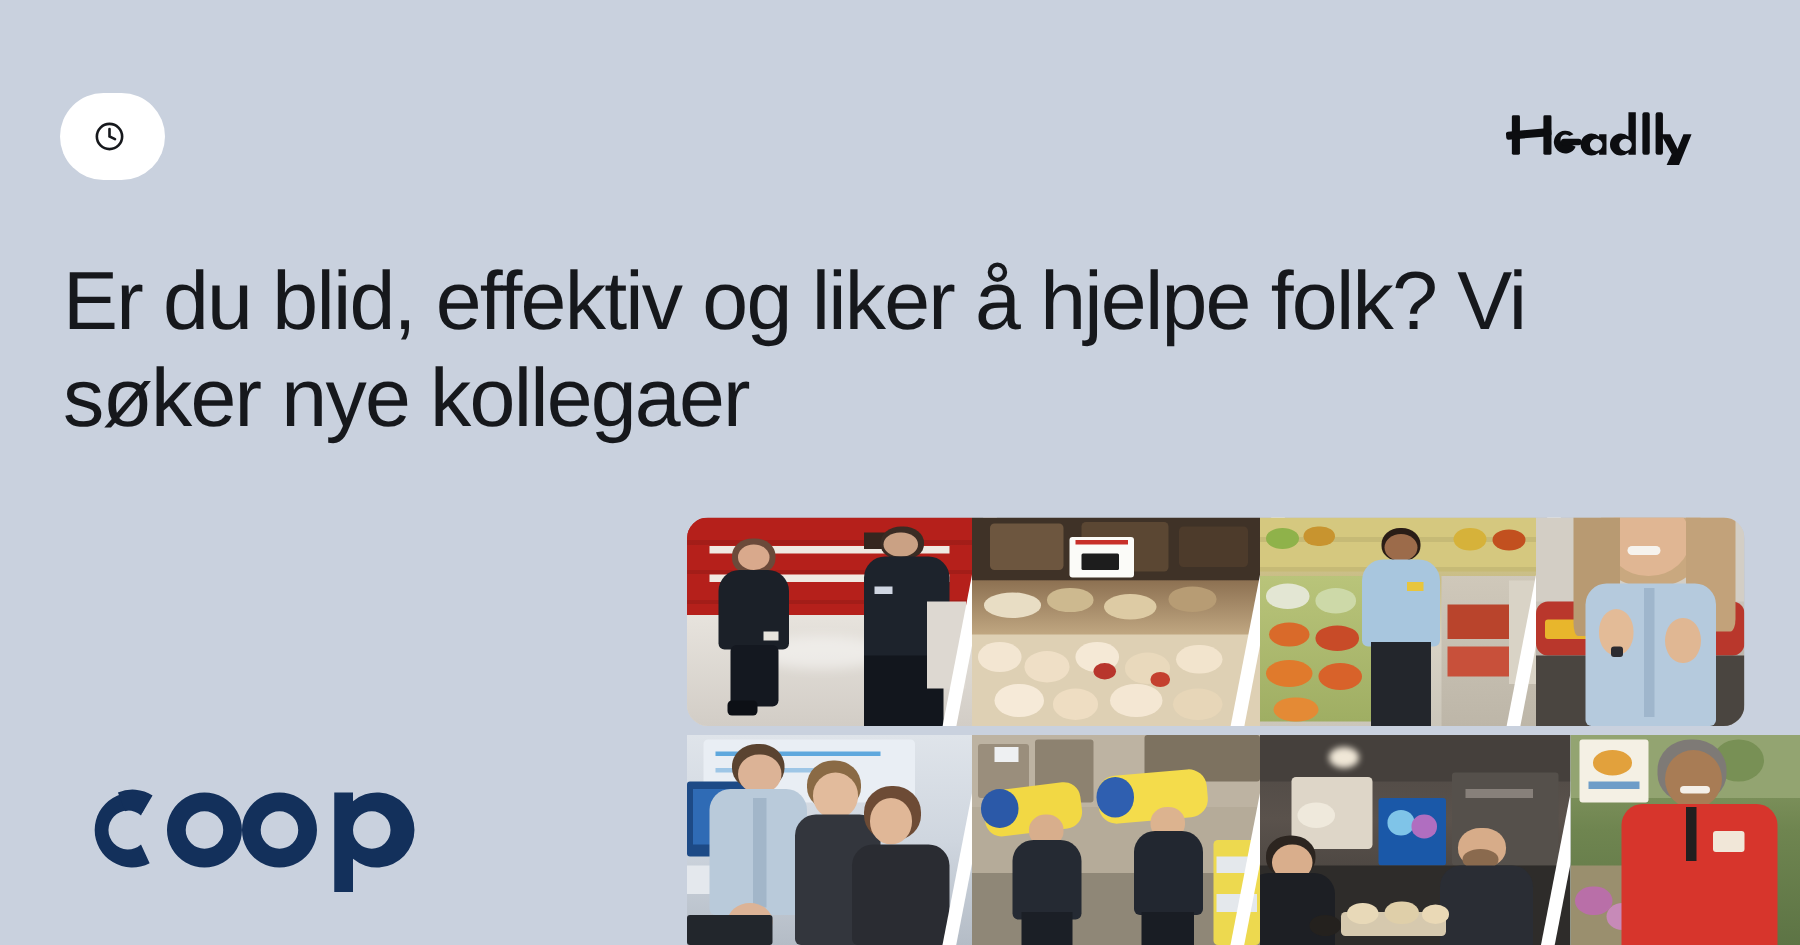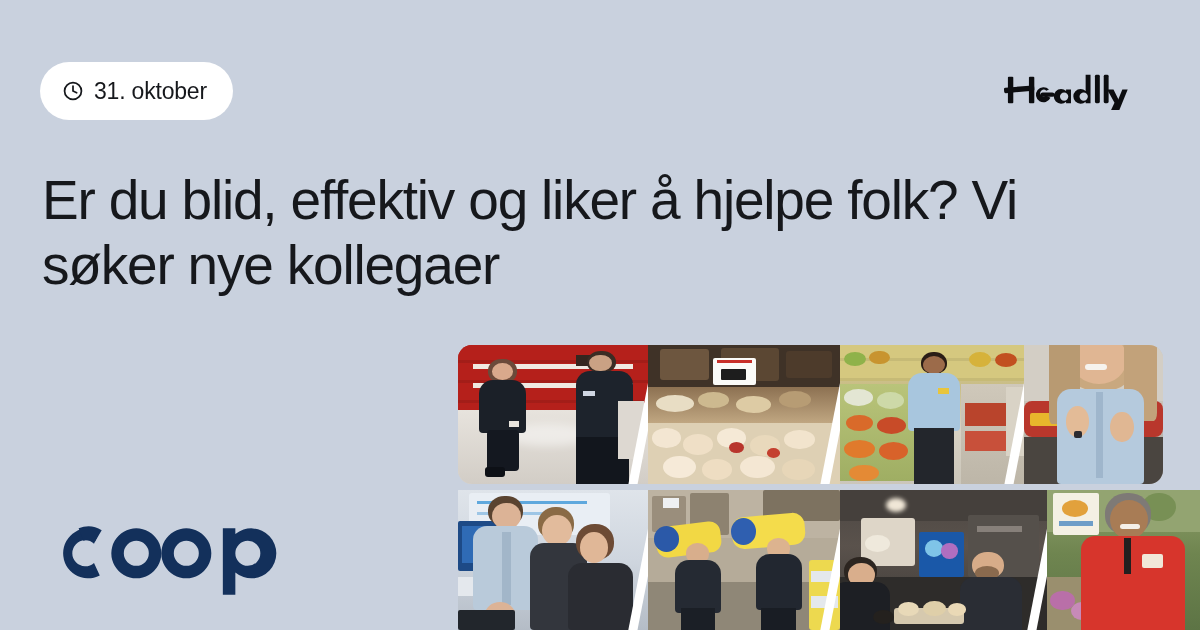--- a/index.html
+++ b/index.html
@@ -76,21 +76,20 @@
   }
 </style>
 </head>
 <body>
 
 <div class="date-pill">
   <svg class="clock-icon" viewBox="0 0 24 24" fill="none" stroke="#16181c" stroke-width="1.9" stroke-linecap="round">
     <circle cx="12" cy="12" r="9.2"></circle>
     <path d="M12 6.6 V12 L16 13.9"></path>
   </svg>
-  <span class="date-text">31. oktober</span>
 </div>
 
 <div class="brand">
   <svg viewBox="0 0 320 90">
     <g fill="#0c0d10">
 
       <rect x="8" y="18" width="11" height="54" rx="2"></rect>
       <rect x="0" y="38" width="62" height="11" rx="3" transform="rotate(-5 31 43)"></rect>
       <rect x="51" y="18" width="11" height="54" rx="2"></rect>
 

